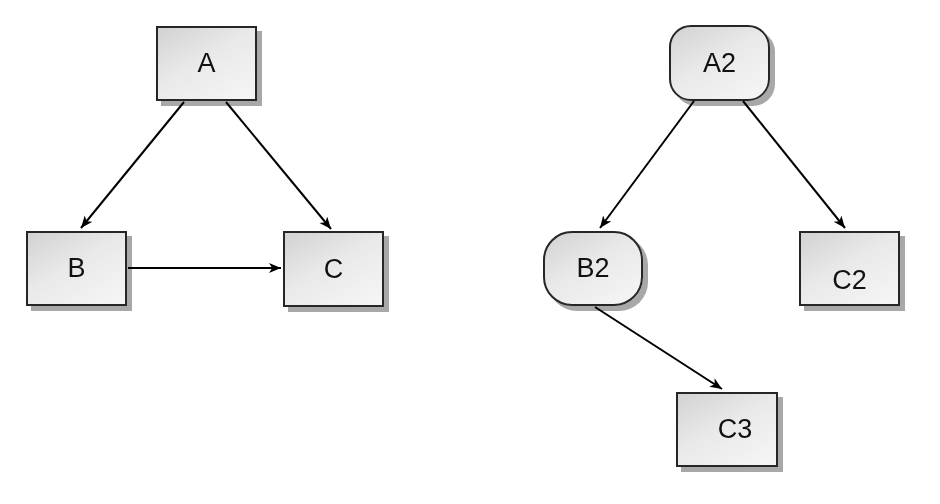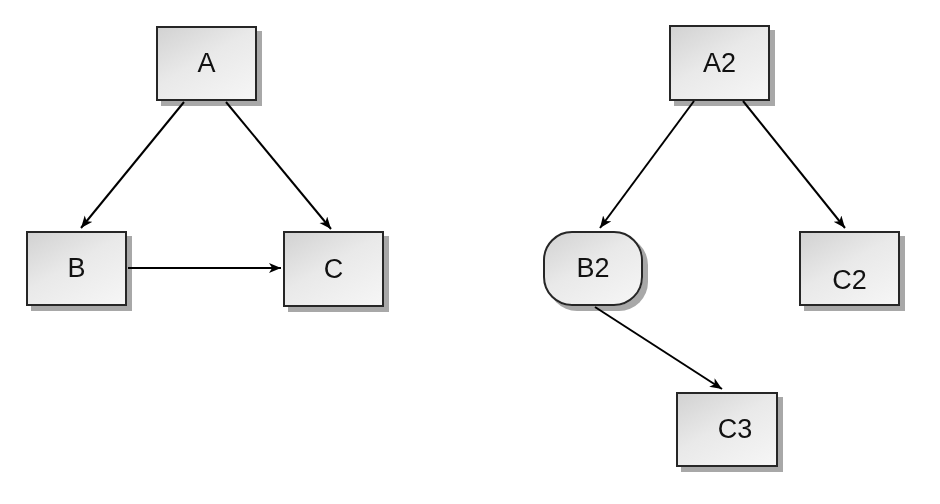--- a/index.html
+++ b/index.html
@@ -62,21 +62,21 @@
   <div class="node" style="left: 156px; top: 26px; width: 101px; height: 75px; border-color: rgb(38, 38, 38); box-shadow: rgb(168, 168, 168) 5px 5px 0px; background: linear-gradient(150deg, rgb(210, 210, 210) 0%, rgb(233, 233, 233) 45%, rgb(246, 246, 246) 100%);">
     <span class="node-label" style="color: rgb(17, 17, 17);">A</span>
   </div>
   <div class="node" style="left: 26px; top: 231px; width: 101px; height: 75px; border-color: rgb(38, 38, 38); box-shadow: rgb(168, 168, 168) 5px 5px 0px; background: linear-gradient(150deg, rgb(210, 210, 210) 0%, rgb(233, 233, 233) 45%, rgb(246, 246, 246) 100%);">
     <span class="node-label" style="color: rgb(17, 17, 17);">B</span>
   </div>
   <div class="node" style="left: 283px; top: 231px; width: 101px; height: 76px; border-color: rgb(38, 38, 38); box-shadow: rgb(168, 168, 168) 5px 5px 0px; background: linear-gradient(150deg, rgb(210, 210, 210) 0%, rgb(233, 233, 233) 45%, rgb(246, 246, 246) 100%);">
     <span class="node-label" style="color: rgb(17, 17, 17);">C</span>
   </div>
 
-  <div class="node" style="left: 669px; top: 25px; width: 101px; height: 76px; border-color: rgb(38, 38, 38); box-shadow: rgb(168, 168, 168) 5px 5px 0px; background: linear-gradient(150deg, rgb(210, 210, 210) 0%, rgb(233, 233, 233) 45%, rgb(246, 246, 246) 100%);">
+  <div class="node" style="left: 669px; top: 25px; width: 101px; height: 76px; border-color: rgb(38, 38, 38); box-shadow: rgb(168, 168, 168) 5px 5px 0px; background: linear-gradient(150deg, rgb(210, 210, 210) 0%, rgb(233, 233, 233) 45%, rgb(246, 246, 246) 100%); border-radius: 22px;">
     <span class="node-label" style="color: rgb(17, 17, 17);">A2</span>
   </div>
   <div class="node" style="left: 543px; top: 231px; width: 100px; height: 75px; border-color: rgb(38, 38, 38); box-shadow: rgb(168, 168, 168) 5px 5px 0px; background: linear-gradient(150deg, rgb(210, 210, 210) 0%, rgb(233, 233, 233) 45%, rgb(246, 246, 246) 100%); border-radius: 29px;">
     <span class="node-label" style="color: rgb(17, 17, 17);">B2</span>
   </div>
   <div class="node" style="left: 799px; top: 231px; width: 101px; height: 75px; border-color: rgb(38, 38, 38); box-shadow: rgb(168, 168, 168) 5px 5px 0px; background: linear-gradient(150deg, rgb(210, 210, 210) 0%, rgb(233, 233, 233) 45%, rgb(246, 246, 246) 100%);">
     <span class="node-label" style="color: rgb(17, 17, 17); margin-top: 24px;">C2</span>
   </div>
   <div class="node" style="left: 676px; top: 392px; width: 102px; height: 75px; border-color: rgb(38, 38, 38); box-shadow: rgb(168, 168, 168) 5px 5px 0px; background: linear-gradient(150deg, rgb(210, 210, 210) 0%, rgb(233, 233, 233) 45%, rgb(246, 246, 246) 100%); padding-left: 16px;">
     <span class="node-label" style="color: rgb(17, 17, 17);">C3</span>

